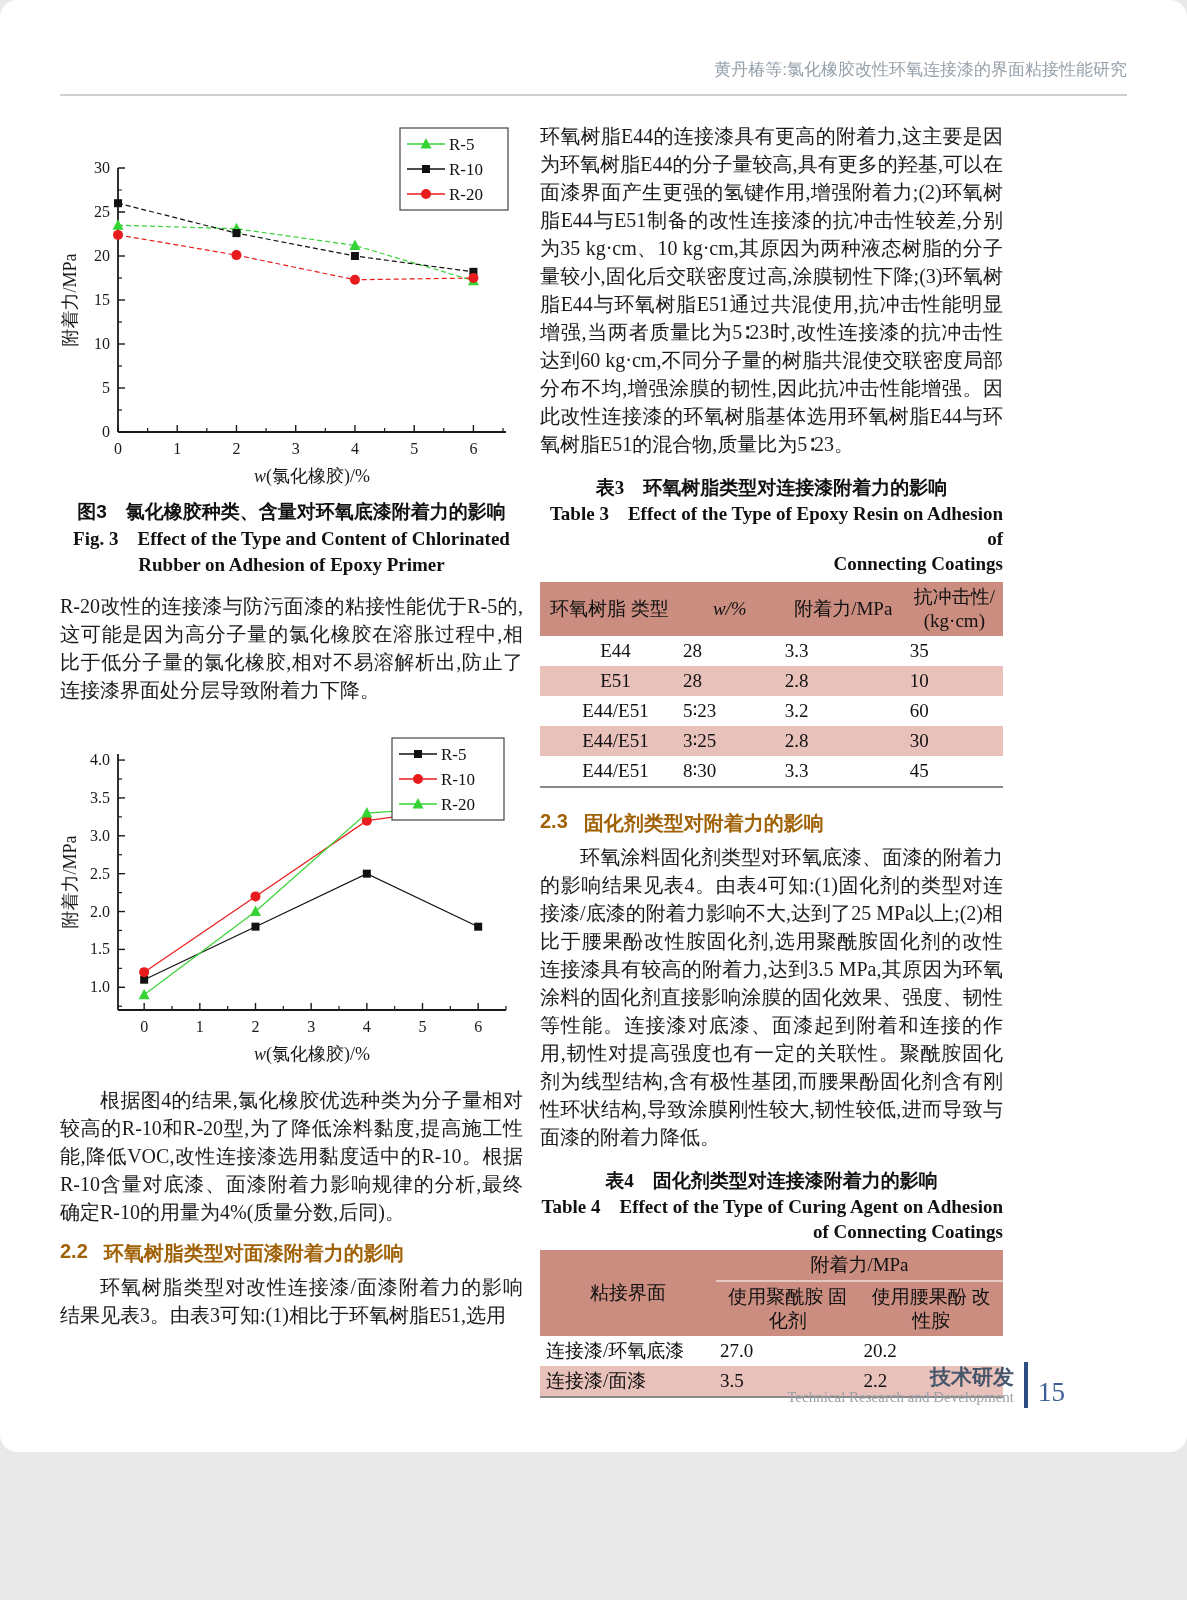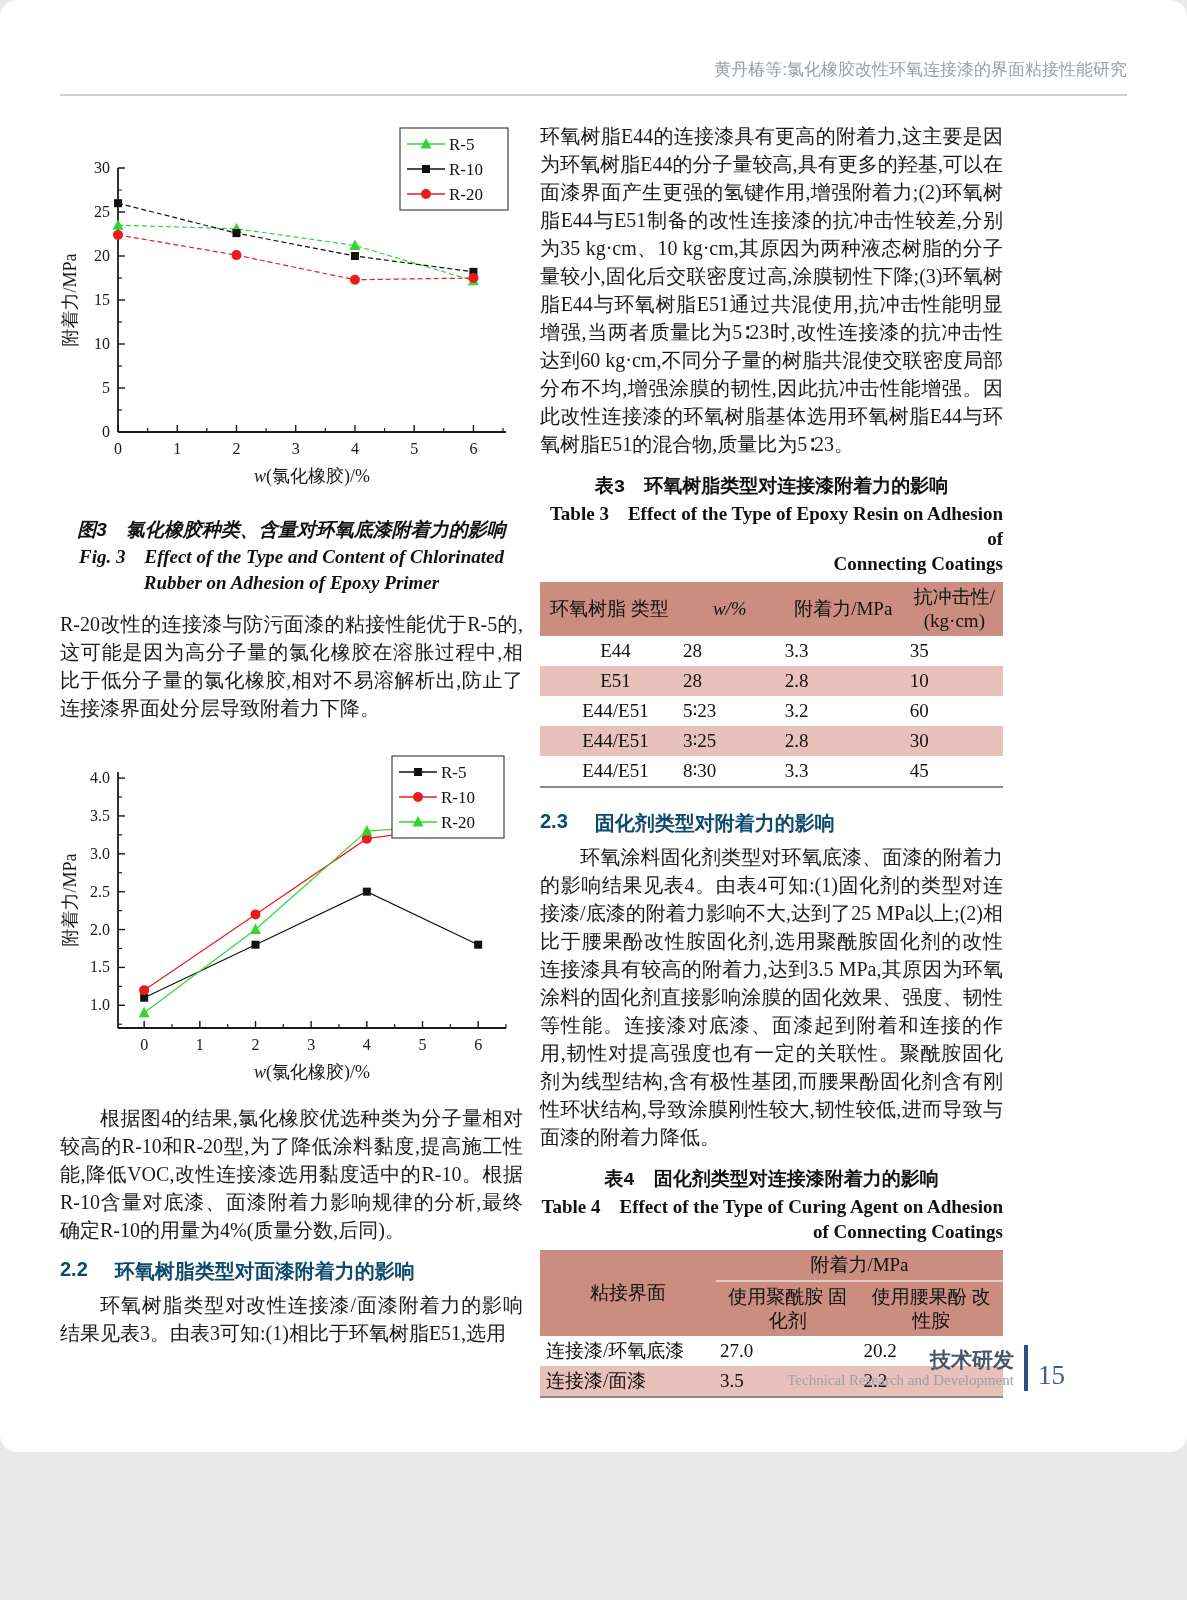--- a/index.html
+++ b/index.html
@@ -13,51 +13,51 @@
     padding-bottom:13px; border-bottom:2px solid #ccd1d6;
     font-family:"Liberation Sans", sans-serif;
   }
   .columns { display:flex; gap:17px; margin-top:26px; }
   .col { width:463px; flex:0 0 463px; }
 
   figure { margin:0; }
   .chart-svg { display:block; }
   svg text { font-family:"Liberation Serif", serif; }
 
-  .fig-caption { margin-top:22px;font-style:italic; }
+  .fig-caption { margin-top:4px; }
   .cap-cn { font-family:"Liberation Sans", sans-serif; font-size:19px; font-weight:700;
             text-align:center; line-height:28px; color:#111; }
   .cap-en { font-family:"Liberation Serif", serif; font-size:19px; font-weight:700;
             text-align:center; line-height:26px; color:#111; }
 
   .body-text { font-size:20px; line-height:28px; text-align:justify; margin:14px 0 0; }
   .indent { text-indent:2em; }
 
-  .section-h { display:flex; gap:27px; font-family:"Liberation Sans", sans-serif;
-               font-size:20px; font-weight:700; color:#0c4a6e; margin:14px 0 0; }
+  .section-h { display:flex; gap:16px; font-family:"Liberation Sans", sans-serif;
+               font-size:20px; font-weight:700; color:#a16207; margin:14px 0 0; }
 
   .table-title { margin-top:16px; }
-  .tt-cn { font-family:Liberation Mono, monospace; font-size:19px; font-weight:700;
+  .tt-cn { font-family:Liberation Serif, serif; font-size:19px; font-weight:700;
            text-align:center; line-height:27px; color:#111; }
   .tt-en { font-family:"Liberation Serif", serif; font-size:19px; font-weight:700;
            text-align:right; line-height:25px; color:#111; }
 
   table.data-table { width:100%; border-collapse:collapse; margin-top:6px;
                      font-size:19px; color:#111; }
   .data-table th { background:#cb8d80; font-weight:400; padding:3px 4px; line-height:24px; text-align:center; }
   .data-table td { padding:2px 4px; line-height:26px; text-align:left; }
   .data-table tbody tr.alt { background:#e8c1ba; }
   .t3 { border-bottom:2px solid #8a8a8a; }
   .t3 td:first-child { text-align:center; padding-left:16px; }
   .th-w { font-style:italic; }
   .t4 { border-bottom:2px solid #8a8a8a; }
   .t4 td:first-child { text-align:left; padding-left:6px; }
   .t4 .th-span { border-bottom:2px solid #e4cac2; }
 
-  .page-footer { position:absolute; right:122px; bottom:61px; display:flex; align-items:center; }
+  .page-footer { position:absolute; right:122px; bottom:44px; display:flex; align-items:center; }
   .footer-labels { text-align:right; }
   .footer-cn { font-family:"Liberation Sans", sans-serif; font-size:21px; font-weight:700;
                color:#45566b; line-height:24px; }
   .footer-en { font-family:"Liberation Serif", serif; font-size:15px; color:#9aa1a9; }
   .footer-bar { width:4px; height:46px; background:#2e4d80; margin:0 10px; }
   .footer-page { font-family:"Liberation Serif", serif; font-size:27px; color:#3c5e97;
                  align-self:flex-end; }
 </style>
 </head>
 <body>

